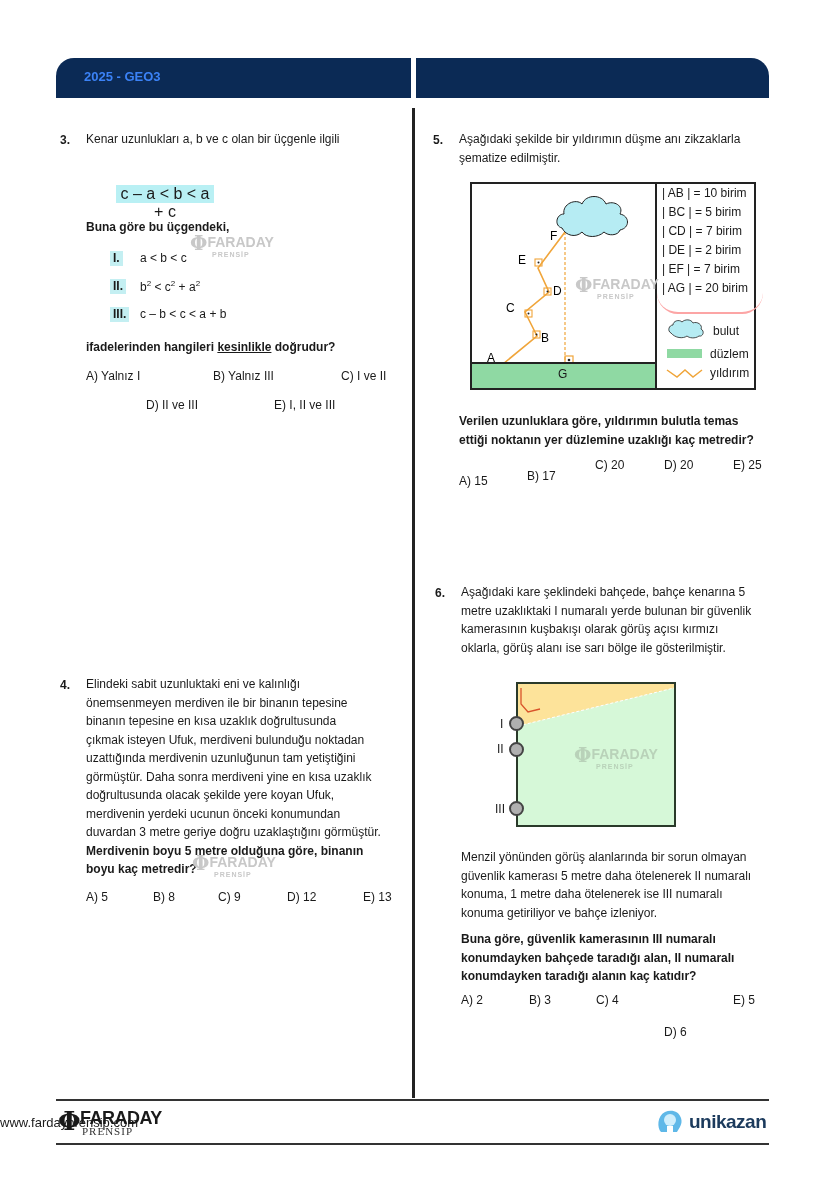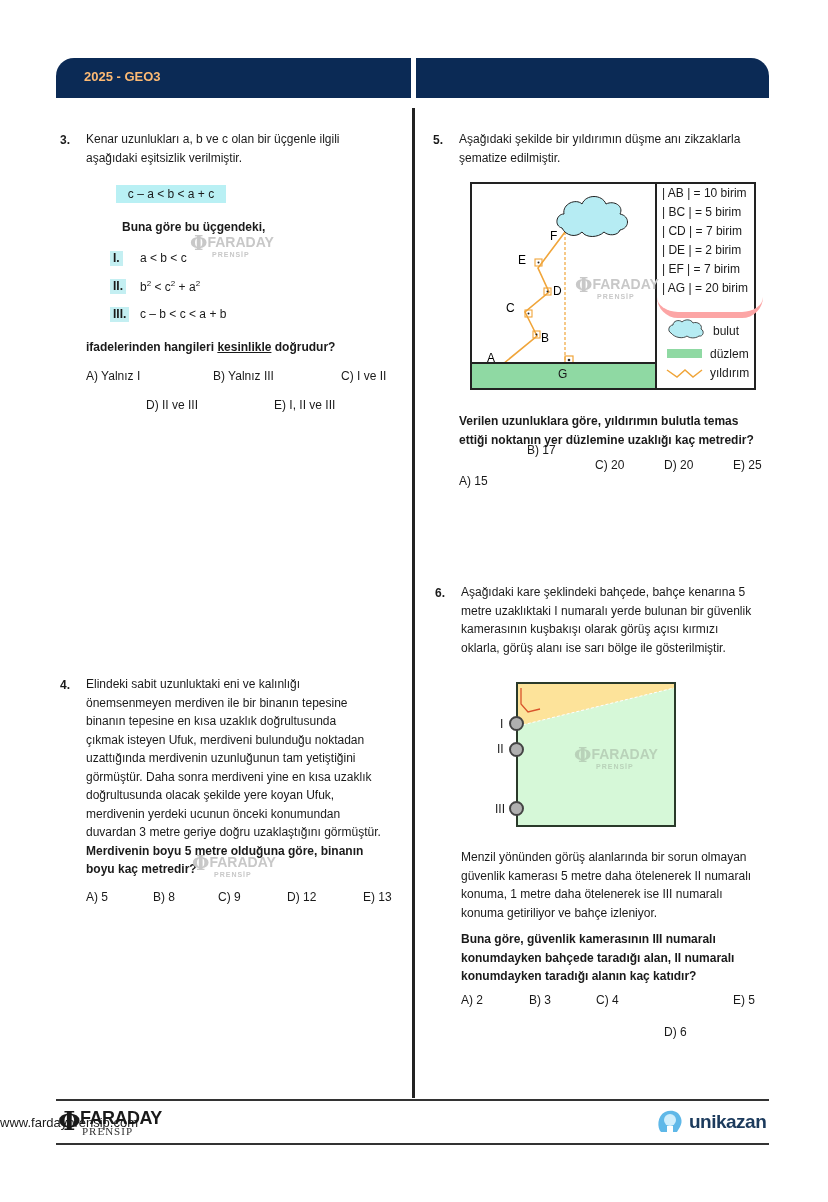--- a/index.html
+++ b/index.html
@@ -3,45 +3,45 @@
 <meta charset="utf-8">
 <style>
   html, body { margin:0; padding:0; background:#ffffff; }
   body { width:828px; height:1202px; position:relative; overflow:hidden;
          font-family:"Liberation Sans", sans-serif; color:#1a1a1a; }
 
   
   .hdr { position:absolute; top:58px; height:40px; background:#0b2a55; }
   .hdr-left { left:56px; width:355px; border-radius:18px 0 0 0; }
   .hdr-right { left:416px; width:353px; border-radius:0 18px 0 0; }
-  .hdr-title { position:absolute; left:28px; top:11px; color:#fdba74; font-weight:bold; font-size:13px; }
+  .hdr-title { position:absolute; left:28px; top:11px; color:#3b82f6; font-weight:bold; font-size:13px; }
 
   
   .divider { position:absolute; left:412px; top:108px; width:3px; height:990px; background:#222; }
 
   .qnum { position:absolute; font-weight:bold; font-size:12px; }
   .p { position:absolute; font-size:12px; line-height:18.5px; }
   .b { font-weight:bold; }
   .u { text-decoration:underline; }
 
-  .ineq-box { position:absolute; left:116px; top:185px; width:110px; height:18px; background:#b9f0f4; font-size:12px; line-height:18px; text-align:center; }
+  .ineq-box { position:absolute; left:116px; top:185px; width:98px; height:18px; background:#b9f0f4; font-size:16px; line-height:18px; text-align:center; }
   .roman { position:absolute; background:#c4eff2; font-weight:bold; font-size:12px; padding:0 3px; line-height:15px; }
   .stmt { position:absolute; font-size:12px; }
 
   .opt { position:absolute; font-size:12px; }
 
   .wm { position:absolute; color:#c8c8c8; font-weight:bold; font-size:14px; line-height:12px; }
   .wm .phi { font-size:20px; font-family:"DejaVu Serif", serif; vertical-align:middle; }
   .wm .sub { display:block; font-size:7px; margin-left:22px; letter-spacing:1px; }
 
   
   .fig5 { position:absolute; left:470px; top:182px; width:286px; height:208px; border:2px solid #222; box-sizing:border-box; }
   .fig5-left { position:absolute; left:0; top:0; width:183px; height:204px; border-right:2px solid #222; }
   .fig5-ground { position:absolute; left:0; bottom:0; width:183px; height:24px; background:#8fd9a3; border-top:2px solid #222; }
-  .fig5-table { position:absolute; left:185px; top:0; width:106px; height:128px; border-bottom:6px solid #fca5a5;border-radius:21px; }
+  .fig5-table { position:absolute; left:185px; top:0; width:106px; height:128px; border-bottom:2px solid #fca5a5;border-radius:21px; }
   .fig5-table div { font-size:12px; line-height:19px; padding-left:5px; }
   .fig5-legend { position:absolute; left:185px; top:130px; width:97px; height:74px; }
   .leg-row { position:absolute; font-size:12px; }
 
   
   .fig6 { position:absolute; left:516px; top:682px; width:160px; height:145px; border:2px solid #2a3a2a; box-sizing:border-box; background:#d6f8d8; overflow:hidden; }
   .cam { position:absolute; width:11px; height:11px; border-radius:50%; background:#b0b0b0; border:2px solid #444; }
   .camlbl { position:absolute; font-size:12px; }
 
   
@@ -61,24 +61,23 @@
   <span class="hdr-title">2025 - GEO3</span>
 </div>
 <div class="hdr hdr-right"></div>
 
 <div class="divider"></div>
 
 <div>
   <span class="qnum" style="left:60px;top:133px;">3.</span>
   <div class="p" style="left:86px;top:130px;">
     <div>Kenar uzunlukları a, b ve c olan bir üçgenle ilgili</div>
-    <div>aşağıdaki eşitsizlik verilmiştir.</div>
   </div>
   <div class="ineq-box">c – a &lt; b &lt; a + c</div>
-  <div class="p b" style="left:86px;top:218px;margin-left:36px;">Buna göre bu üçgendeki,</div>
+  <div class="p b" style="left:86px;top:218px;">Buna göre bu üçgendeki,</div>
 
   <span class="roman" style="left:110px;top:251px;">I.</span>
   <span class="stmt" style="left:140px;top:251px;">a &lt; b &lt; c</span>
 
   <span class="roman" style="left:110px;top:279px;">II.</span>
   <span class="stmt" style="left:140px;top:279px;"><span>b</span><sup style="font-size:8px">2</sup><span> &lt; c</span><sup style="font-size:8px">2</sup><span> + a</span><sup style="font-size:8px">2</sup></span>
 
   <span class="roman" style="left:110px;top:307px;">III.</span>
   <span class="stmt" style="left:140px;top:307px;">c – b &lt; c &lt; a + b</span>
 
@@ -178,21 +177,21 @@
       </svg>
       <span class="leg-row" style="left:53px;top:52px;">yıldırım</span>
     </div>
   </div>
 
   <div class="p b" style="left:459px;top:412px;">
     <div>Verilen uzunluklara göre, yıldırımın bulutla temas</div>
     <div>ettiği noktanın yer düzlemine uzaklığı kaç metredir?</div>
   </div>
   <span class="opt" style="left:459px;top:458px;margin-top:16px;">A) 15</span>
-  <span class="opt" style="left:527px;top:443px;">B) 17</span>
+  <span class="opt" style="left:527px;top:469px;">B) 17</span>
   <span class="opt" style="left:595px;top:458px;">C) 20</span>
   <span class="opt" style="left:664px;top:458px;">D) 20</span>
   <span class="opt" style="left:733px;top:458px;">E) 25</span>
 </div>
 
 <div>
   <span class="qnum" style="left:435px;top:586px;">6.</span>
   <div class="p" style="left:461px;top:583px;">
     <div>Aşağıdaki kare şeklindeki bahçede, bahçe kenarına 5</div>
     <div>metre uzaklıktaki I numaralı yerde bulunan bir güvenlik</div>

